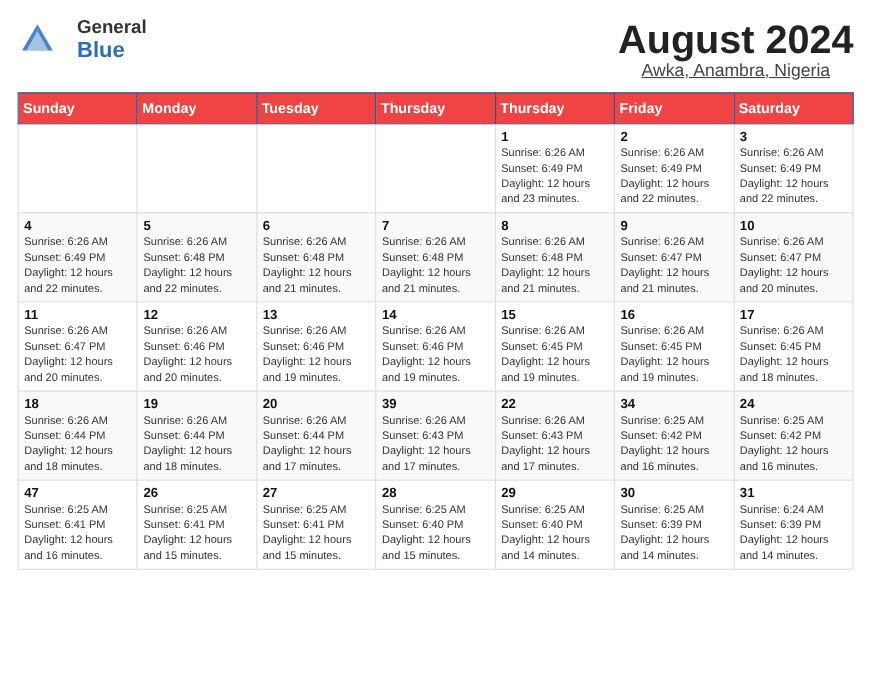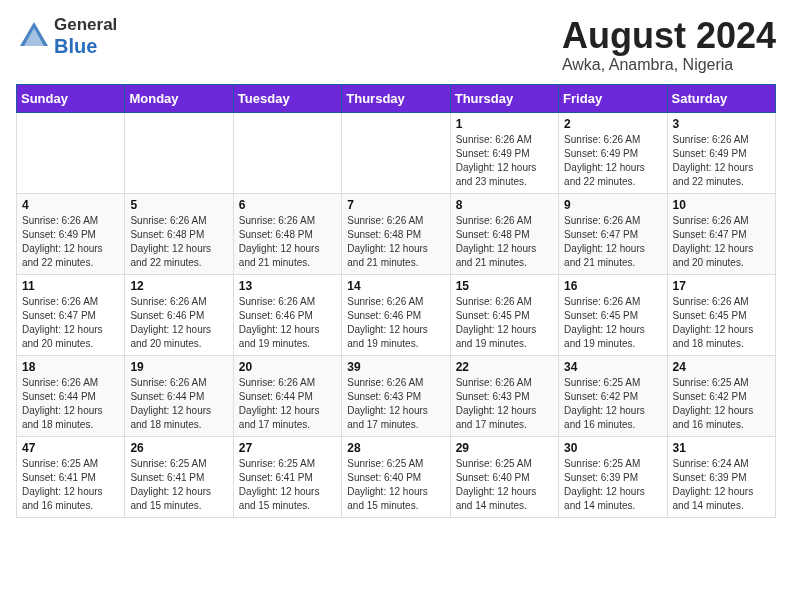--- a/index.html
+++ b/index.html
@@ -22,43 +22,44 @@
       font-size: 18px;
       font-weight: bold;
       color: #1a1a1a;
       line-height: 1.1;
     }
     .logo-general { color: #333; font-size: 17px; font-weight: bold; }
     .logo-blue { color: #2a6ebb; font-size: 20px; font-weight: bold; }
     .logo-wrapper {
       display: flex;
       align-items: center;
-      gap: 2px;
+      gap: 18px;
     }
     .title-block {
-      text-align: left;
+      text-align: center;
     }
     .title-block h1 {
       font-size: 36px;
       font-weight: bold;
       color: #222;
       line-height: 1.1;
     }
     .title-block h2 {
       font-size: 16px;
       font-weight: normal;
       color: #444;
+      text-decoration: underline;
     }
     .calendar {
       width: 100%;
       border-collapse: collapse;
       border: 1px solid #ccc;
     }
     .calendar th {
-      background-color: #6d28d9;
+      background-color: #ef4444;
       color: #fff;
       padding: 6px 4px;
       font-size: 13px;
       font-weight: bold;
       text-align: left;
       border: 1px solid #1a5aa0;
     }
     .calendar td {
       vertical-align: top;
       padding: 4px 5px;

